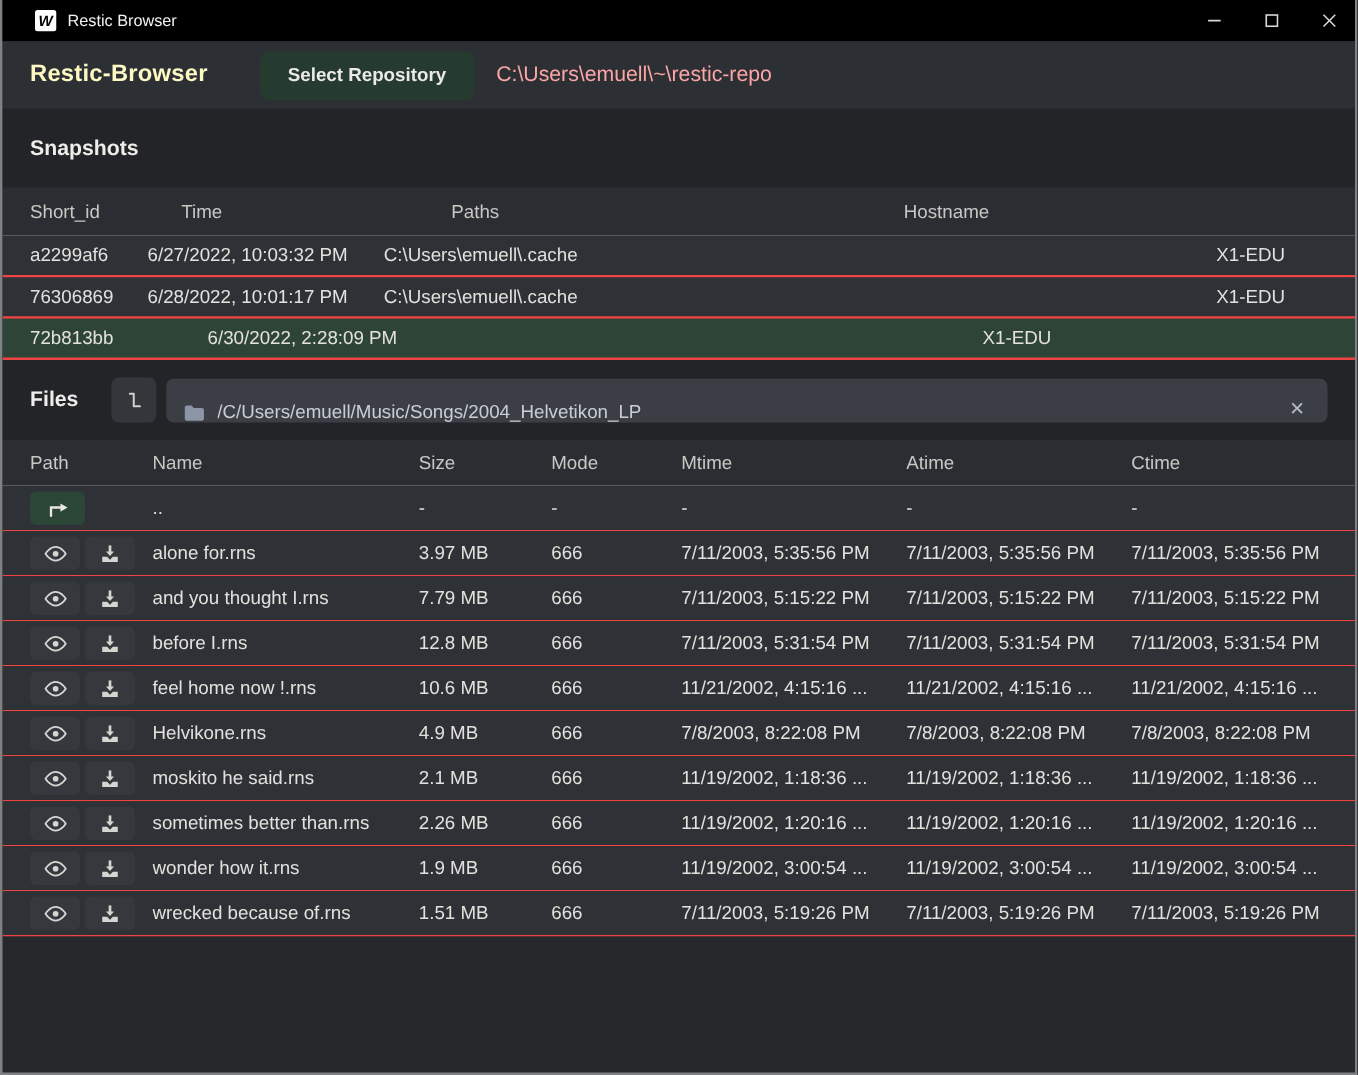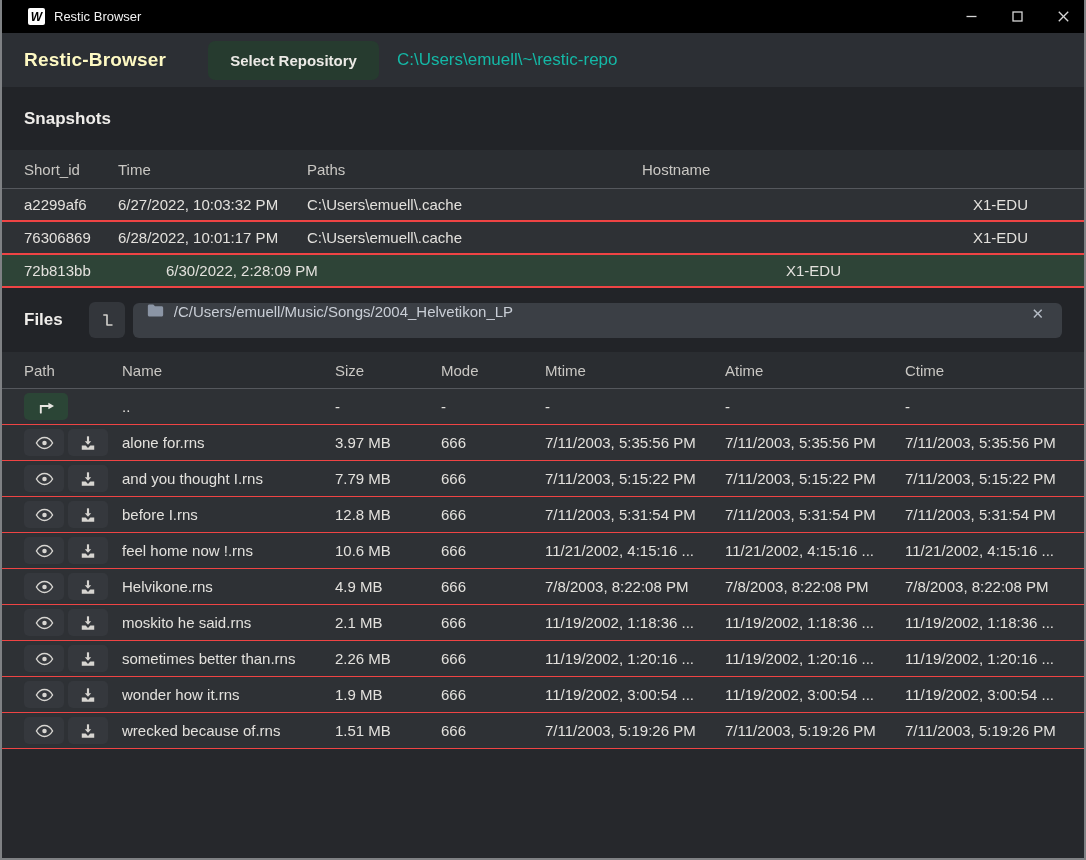--- a/index.html
+++ b/index.html
@@ -17,48 +17,48 @@
   .win-title{ margin-left:9px; font-size:13px; color:#f2f2f2; }
   .win-controls{ margin-left:auto; display:flex; height:33px; }
   .win-btn{ width:46px; height:33px; display:flex; align-items:center; justify-content:center;
             background:transparent; border:none; cursor:pointer; }
   .win-btn svg{ stroke:#d6d6d6; }
   
   .appheader{ height:54px; background:#2c2f34; display:flex; align-items:center; padding:0 22px; }
   .app-title{ font-size:19px; font-weight:bold; color:#fef9c3; letter-spacing:.2px; }
   .repo-btn{ margin-left:42px; background:#263b2f; color:#eceae6; border:none; border-radius:7px;
              font-family:inherit; font-size:15px; font-weight:bold; padding:11px 22px; cursor:pointer; }
-  .repo-path{ margin-left:18px; font-size:17px; color:#14b8a6; }
+  .repo-path{ margin-left:18px; font-size:17px; color:#fca5a5; }
   
   .band{ background:#222428; padding:0 22px; display:flex; align-items:center; }
   .band-snapshots{ height:63px; }
   .band-files{ height:64px; }
   .section-title{ font-size:17px; font-weight:bold; color:#efedea; }
   
   .snap-grid{ display:grid; grid-template-columns:94px 189px 335px 331px 1fr; }
   .files-grid{ display:grid; grid-template-columns:98px 213px 106px 104px 180px 180px 1fr; }
   .thead{ padding:0 23px 0 22px; background:#2a2d31; border-bottom:1px solid #55585d; align-items:center; }
-  .thead-snap{ height:39px; }
+  .thead-snap{ height:39px;gap:27px; }
   .thead-files{ height:37px; }
   .th{ font-size:15px; color:#c9c7c3; white-space:nowrap; overflow:hidden; }
   .trow{ padding:0 23px 0 22px; background:#2e3135; border-bottom:2px solid #ef4444; align-items:center; }
   .snap-row{ height:33px; cursor:pointer; }
   .snap-row.selected{ background:#2e4437;gap:48px; }
   .file-row{ height:36px; border-bottom-width:1px; }
   .cell{ font-size:15px; color:#e3e1dd; white-space:nowrap; overflow:hidden; }
   .actions{ display:flex; gap:4px; align-items:center; }
   .icon-btn{ width:40px; height:27px; background:#35383d; border:none; border-radius:5px;
              display:flex; align-items:center; justify-content:center; cursor:pointer; }
   .icon-btn.up-btn{ width:44px; background:#2b4536; }
   .icon-btn svg{ display:block; }
   
   .tree-btn{ margin-left:26px; width:36px; height:36px; background:#33363b; border:none; border-radius:6px;
              display:flex; align-items:center; justify-content:center; cursor:pointer; }
   .crumb{ margin-left:8px; flex:1; height:35px; background:#3b3f45; border-radius:6px;
-          display:flex; align-items:flex-start; padding:0 14px; }
+          display:flex; align-items:flex-end; padding:0 14px; }
   .crumb-path{ margin-left:10px; font-size:15px; color:#c9ced6; white-space:nowrap; overflow:hidden; flex:1; }
   .crumb-close{ background:none; border:none; color:#b4bbc4; font-size:15px; cursor:pointer; padding:2px 4px; }
   .filler{ flex:1; background:#26282c; }
 </style>
 </head>
 <body>
 
 <div class="window">
 
   <div class="titlebar">

